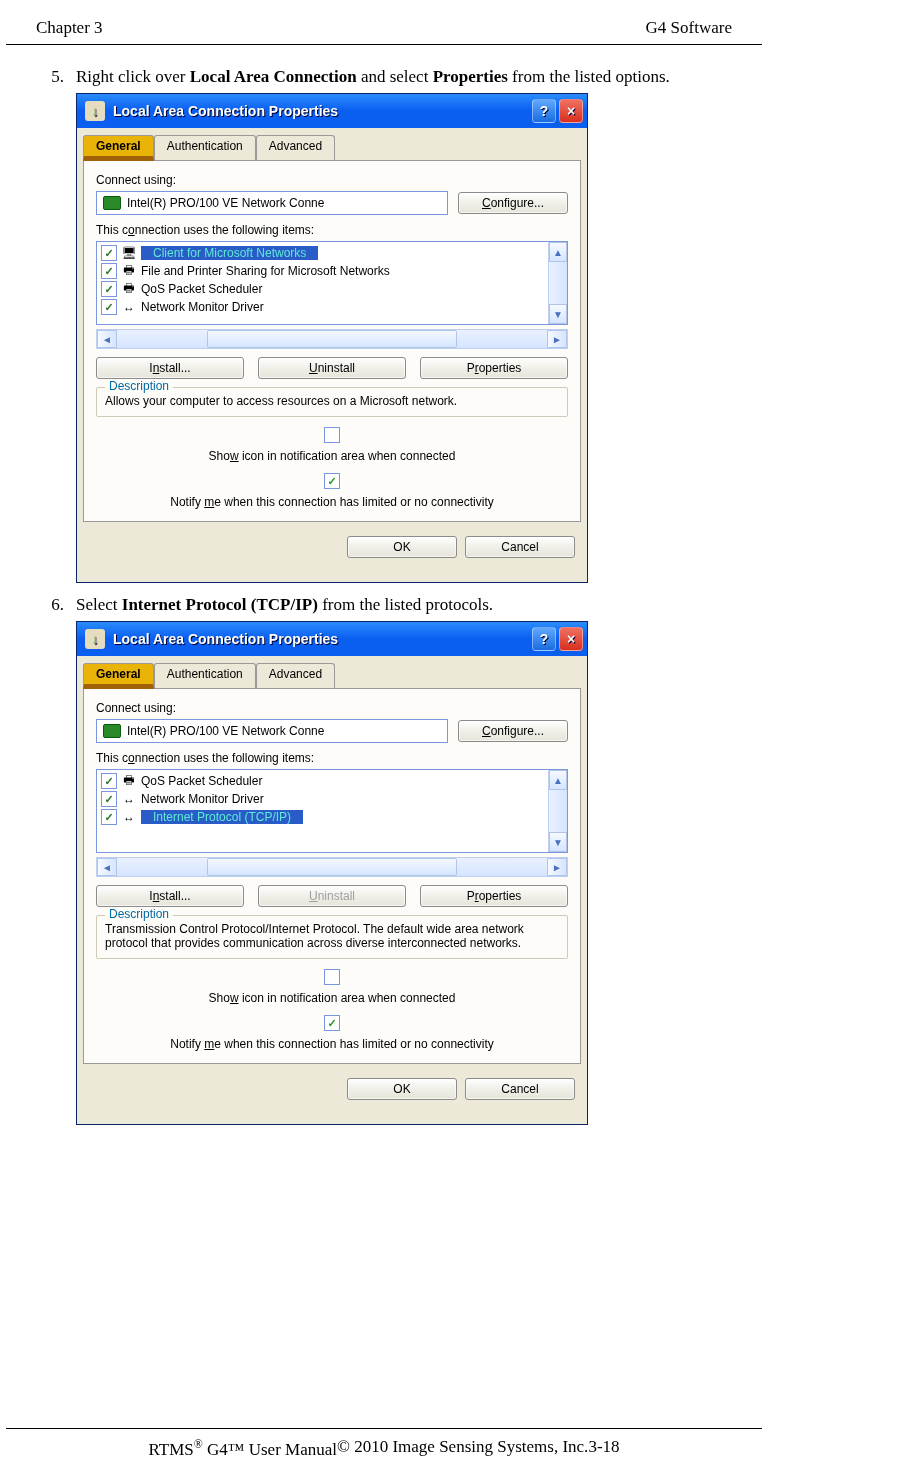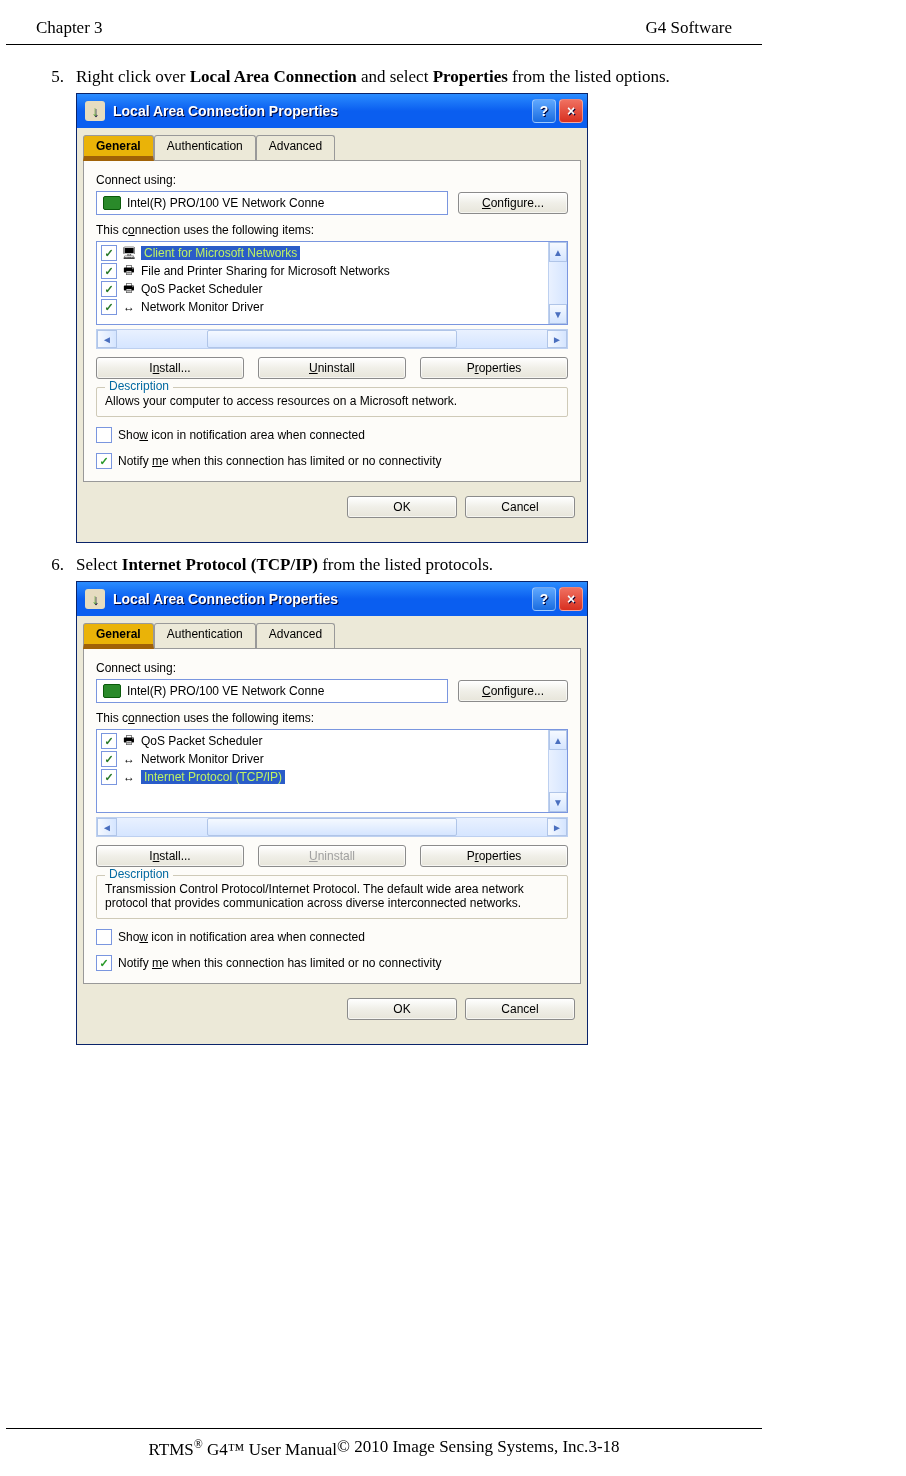--- a/index.html
+++ b/index.html
@@ -138,31 +138,31 @@
     background: #fff;
     height: 82px;
     position: relative;
     margin: 4px 0;
     display: flex;
   }
   .itemslist { flex: 1; padding: 2px 2px; overflow: hidden; }
   .itemrow { display: flex; align-items: center; gap: 4px; padding: 1px 2px; }
   .itemrow .cb { width: 14px; height: 14px; border: 1px solid #7a96df; background:#fff; display:flex;align-items:center;justify-content:center;color:#2a7a2a;font-size:11px;font-weight:bold;line-height:1;}
   .itemrow .ic { width:16px;height:16px;display:flex;align-items:center;justify-content:center;font-size:12px;}
-  .itemrow.sel .txt { background:#2a5cc8;color:#bef264;padding:0 3px; }
+  .itemrow.sel .txt { background:#2a5cc8;color:#5eead4;padding:0 12px; }
   .vscroll { width:18px;border-left:1px solid #bdd0f0;background:linear-gradient(to right,#e9f1ff,#d5e5ff); position:relative; display:flex;flex-direction:column;justify-content:space-between;}
   .vscroll .sbtn{height:18px;border:1px solid #b0c5e8;background:linear-gradient(to bottom,#f5f9ff,#d5e5ff);display:flex;align-items:center;justify-content:center;color:#4a6fbf;font-size:10px;}
   .hscroll { height:18px;border:1px solid #bdd0f0;background:linear-gradient(to bottom,#e9f1ff,#d5e5ff); display:flex;justify-content:space-between; margin-bottom:8px;}
   .hscroll .sbtn{width:18px;border:1px solid #b0c5e8;background:linear-gradient(to right,#f5f9ff,#d5e5ff);display:flex;align-items:center;justify-content:center;color:#4a6fbf;font-size:10px;}
   .hscroll .thumb{flex:1;margin:0 90px 0 90px;border:1px solid #b0c5e8;background:linear-gradient(to bottom,#f5f9ff,#d5e5ff);border-radius:2px;}
   .btnrow { display:flex; gap:14px; justify-content:space-between; margin:6px 0 8px 0;}
   .btnrow .btn{flex:1; min-width:0;}
   .gbox { border:1px solid #cfcab8; border-radius:2px; padding:6px 8px 8px 8px; position:relative; margin-top:6px; }
   .gbox .legend { position:absolute; top:-9px; left:8px; background:#fdfcf9; padding:0 4px; color:#0369a1; font-size:12px;}
-  .chkrow { display:flex; align-items:center; gap:6px; margin-top:10px;}
+  .chkrow { display:flex; align-items:center; gap:6px; margin-top:10px;flex-direction:column;}
   .chkrow .cb { width:14px;height:14px;border:1px solid #7a96df;background:#fff;display:flex;align-items:center;justify-content:center;color:#2a9a2a;font-size:11px;font-weight:bold;}
   .dlgbtns { display:flex; justify-content:flex-end; gap:8px; padding:8px 12px 24px 0;}
   .footer {
     position: absolute;
     bottom: 16px;
     left: 6px; right: 6px;
     border-top: 1px solid #000;
     display: flex; justify-content: center;
     font-size: 17px;
     padding: 8px 24px 0 24px;

